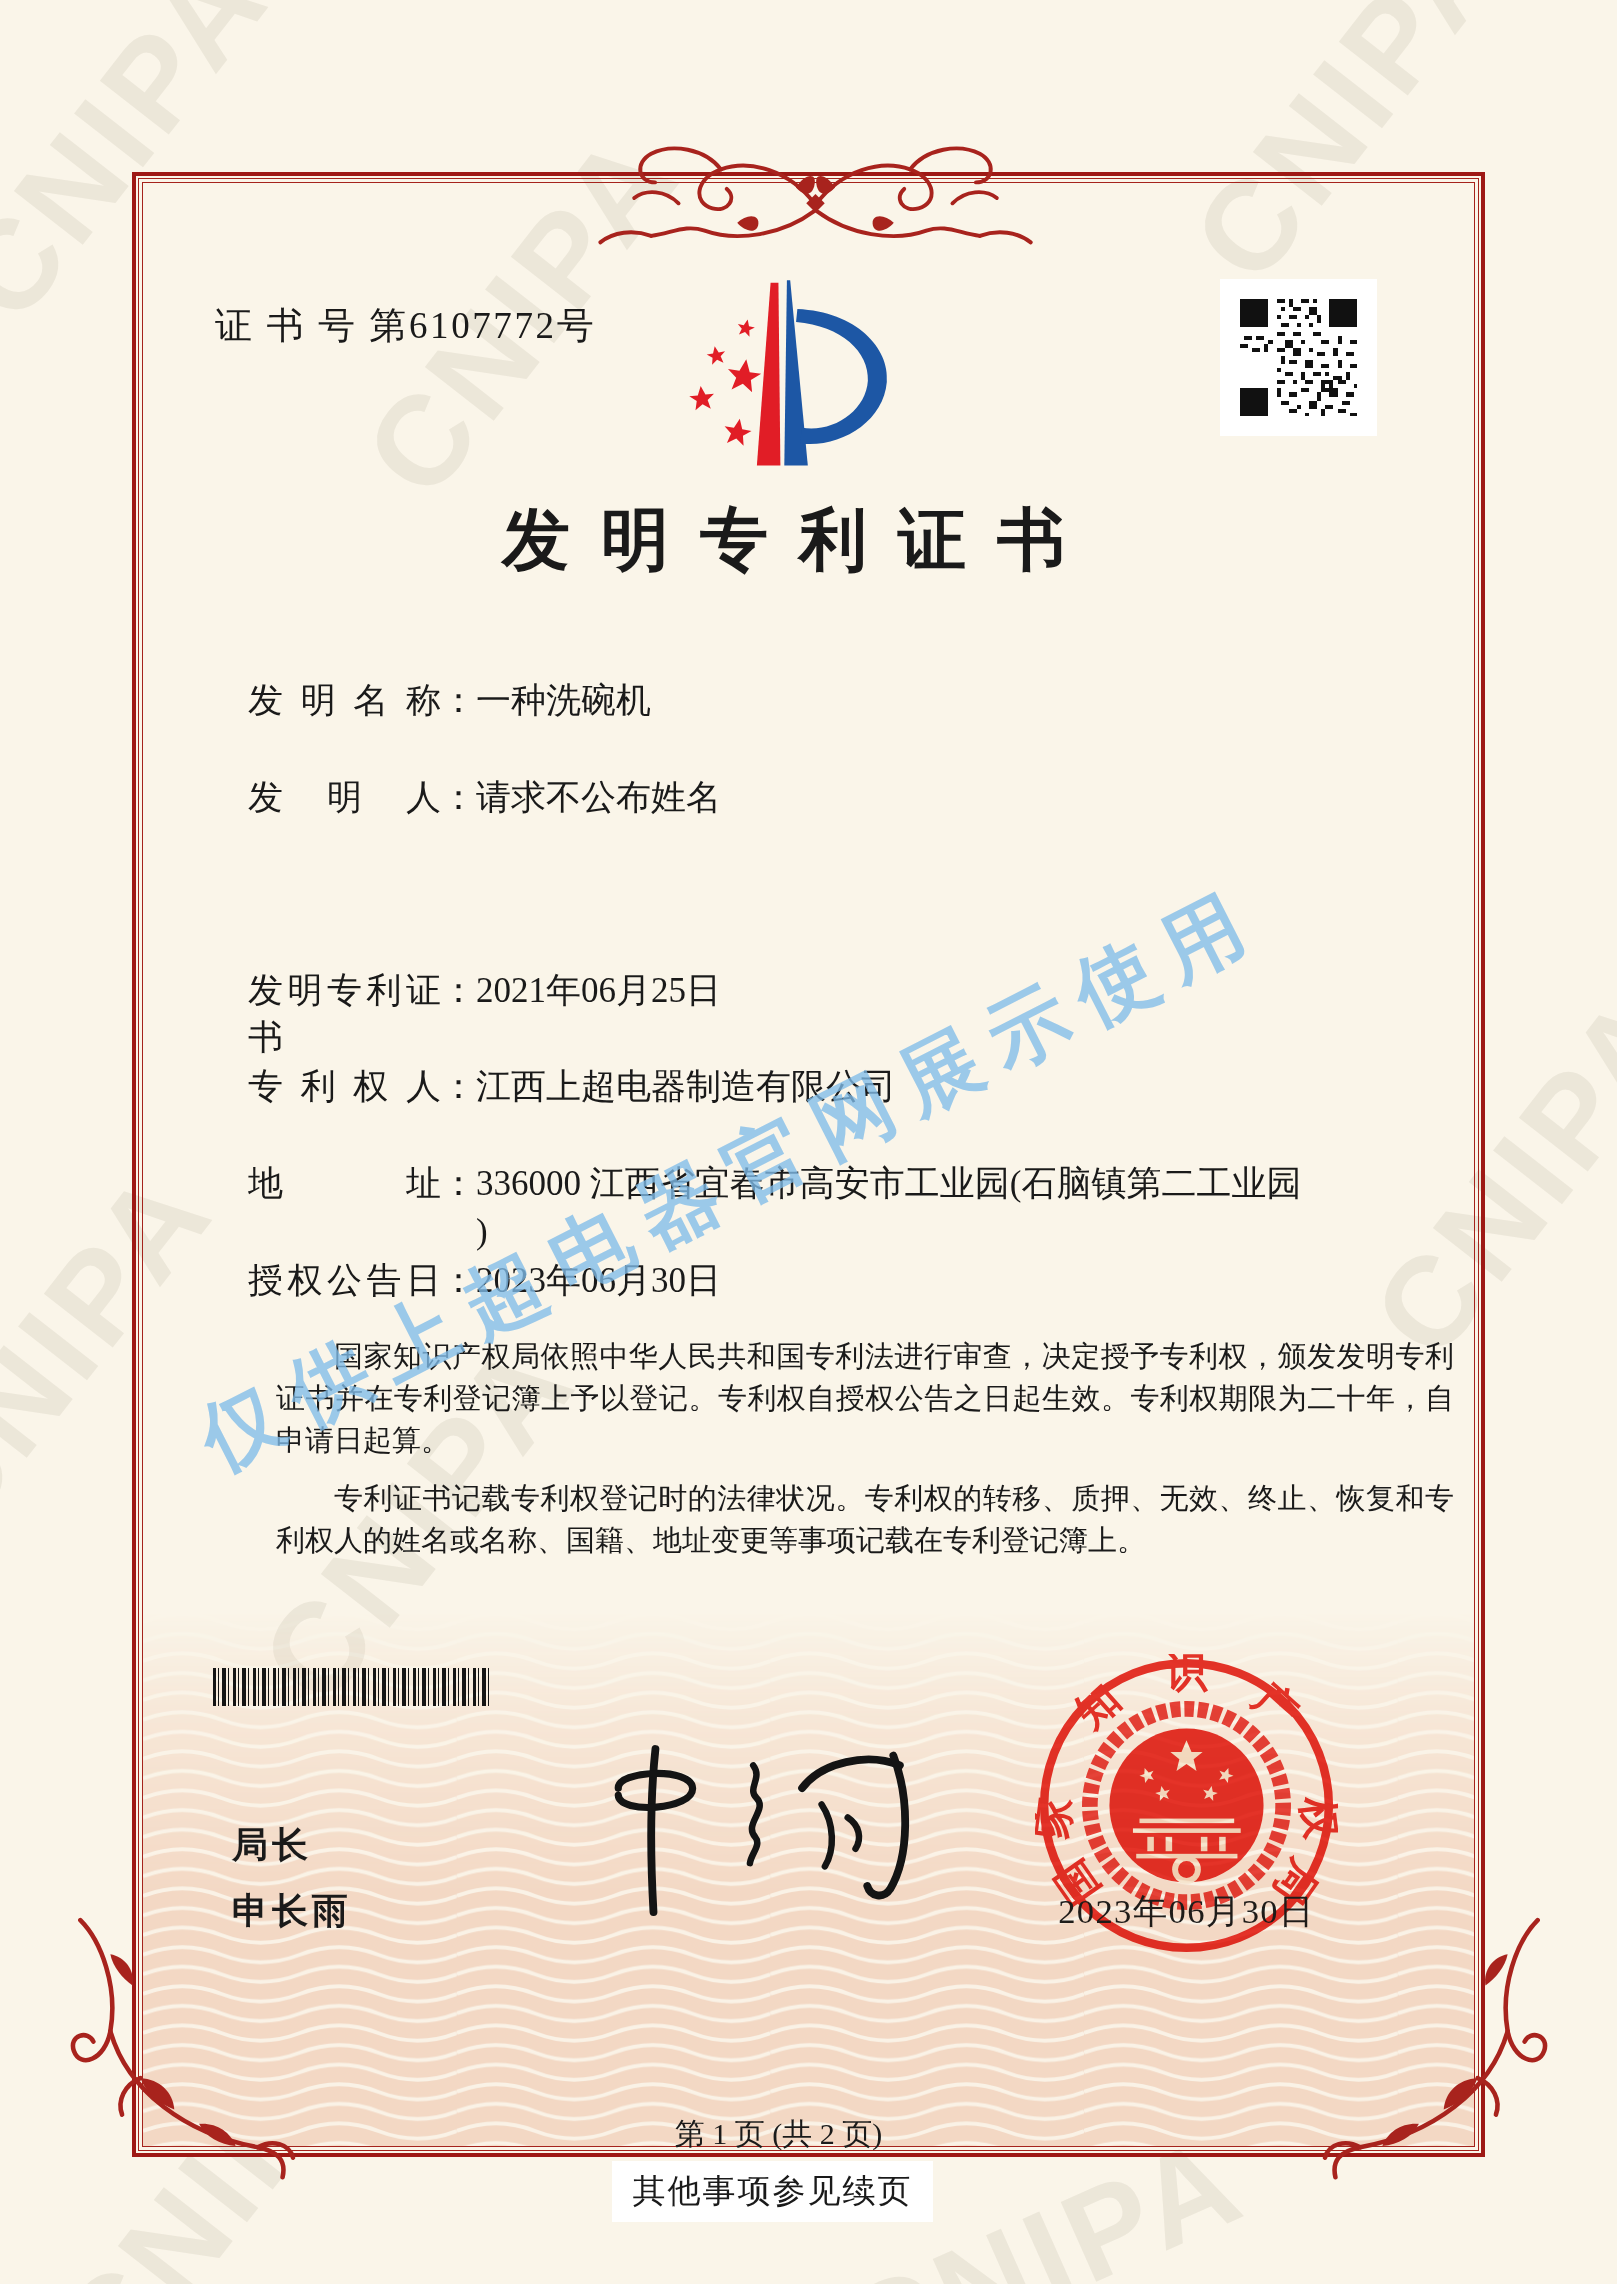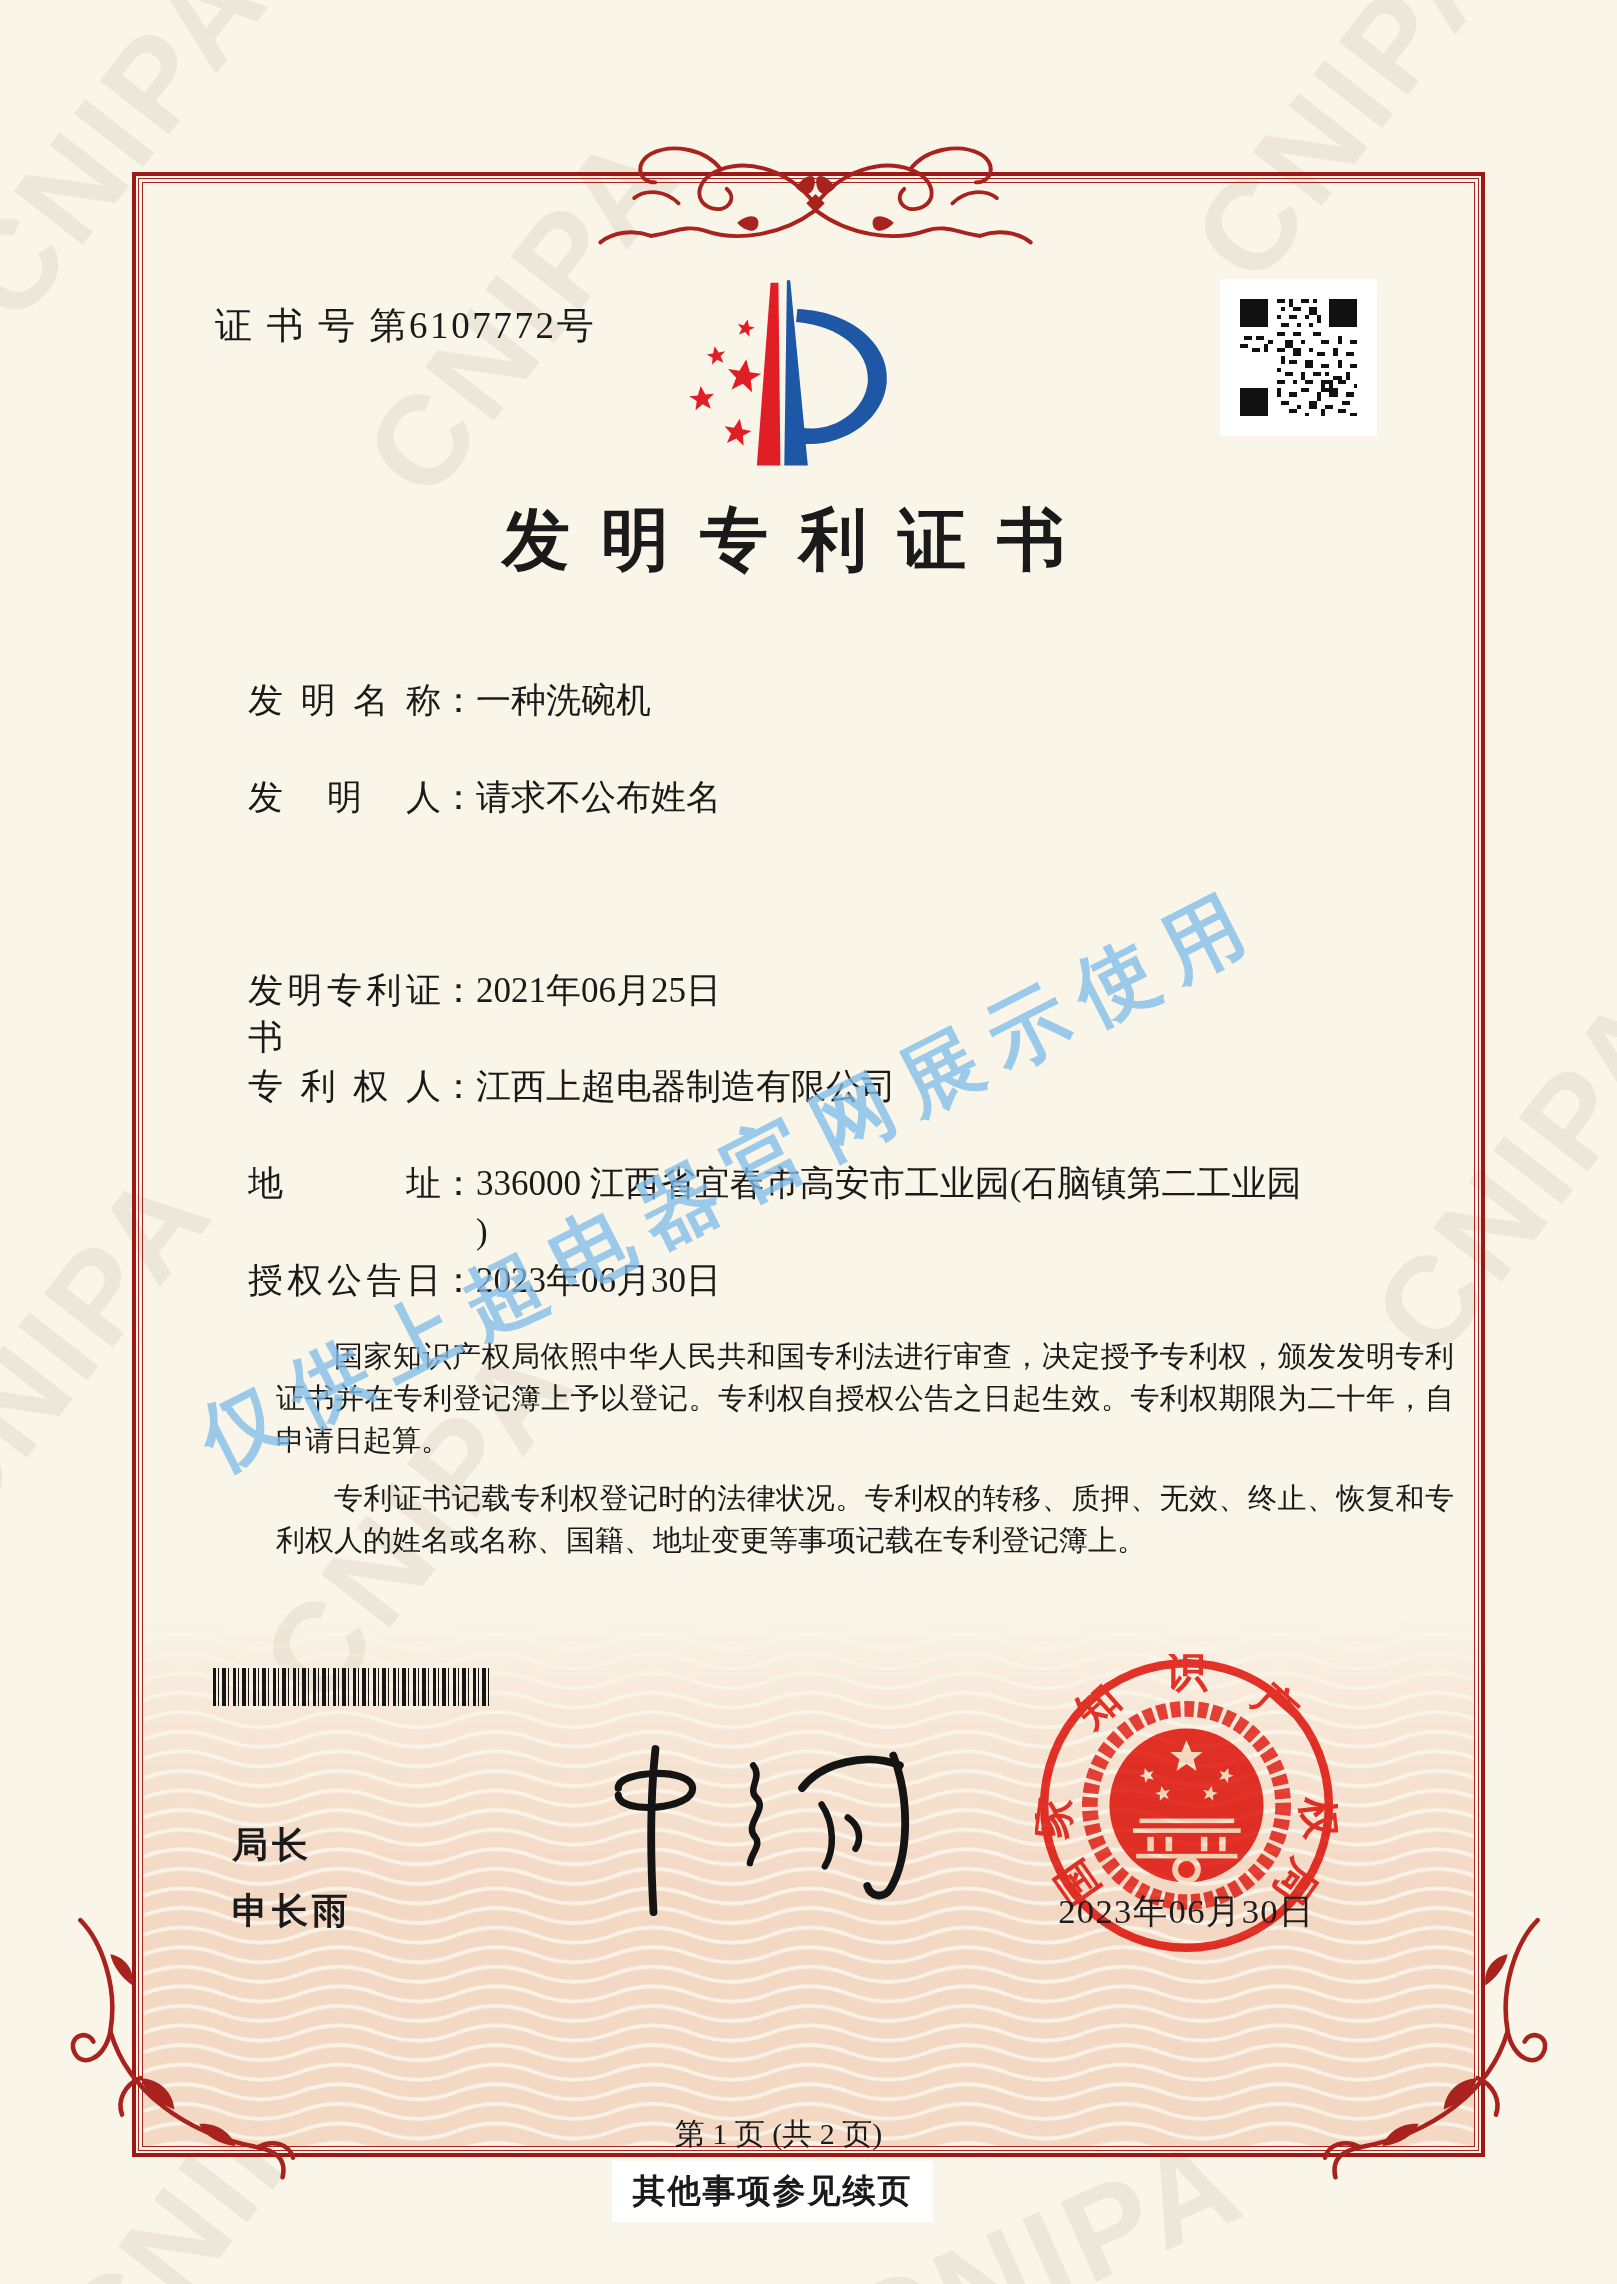--- a/index.html
+++ b/index.html
@@ -66,21 +66,21 @@
     font-family:Liberation Mono, monospace; letter-spacing:3.9px;
   }
   .director-label{top:1821px}.director-name{top:1887px}
   .signature { position:absolute; z-index:11; left:587px; top:1726px; }
   .seal { position:absolute; z-index:12; left:1035px; top:1654px; mix-blend-mode:multiply; opacity:.94; }
   .seal-ring-char { font-size:64px; font-weight:bold; fill:#e8281e; font-family:"Liberation Serif", serif; }
   .seal-date { font-size:53px; fill:#111; font-family:"Liberation Serif", serif; letter-spacing:2px; }
   .page-info { position:absolute; z-index:10; left:583px; top:2088px; width:391px; text-align:center; font-size:30px;margin-top:26px; }
   .foot-box {
     position:absolute; z-index:10; left:612px; top:2161px; width:321px; height:61px;
-    background:#fff; text-align:center; line-height:61px; font-size:33px; font-weight:700; letter-spacing:2px;
+    background:#fff; text-align:center; line-height:61px; font-size:33px; font-weight:400; letter-spacing:2px;
   }
 </style>
 </head>
 <body>
 
 <div class="page">
 
   <span class="wm-gray" style="left:111px;top:137px">CNIPA</span>
   <span class="wm-gray" style="left:1350px;top:98px">CNIPA</span>
   <span class="wm-gray" style="left:522px;top:313px">CNIPA</span>

